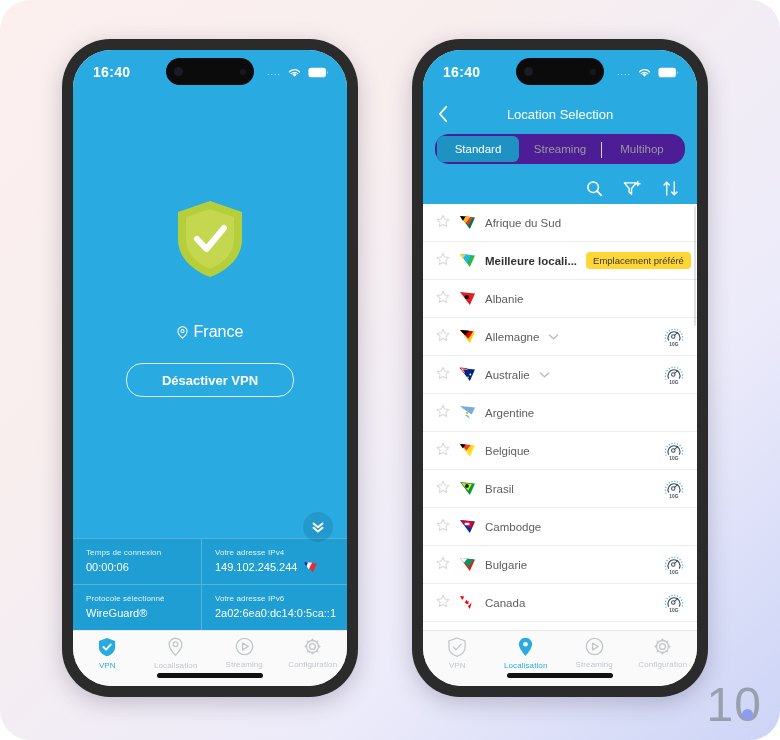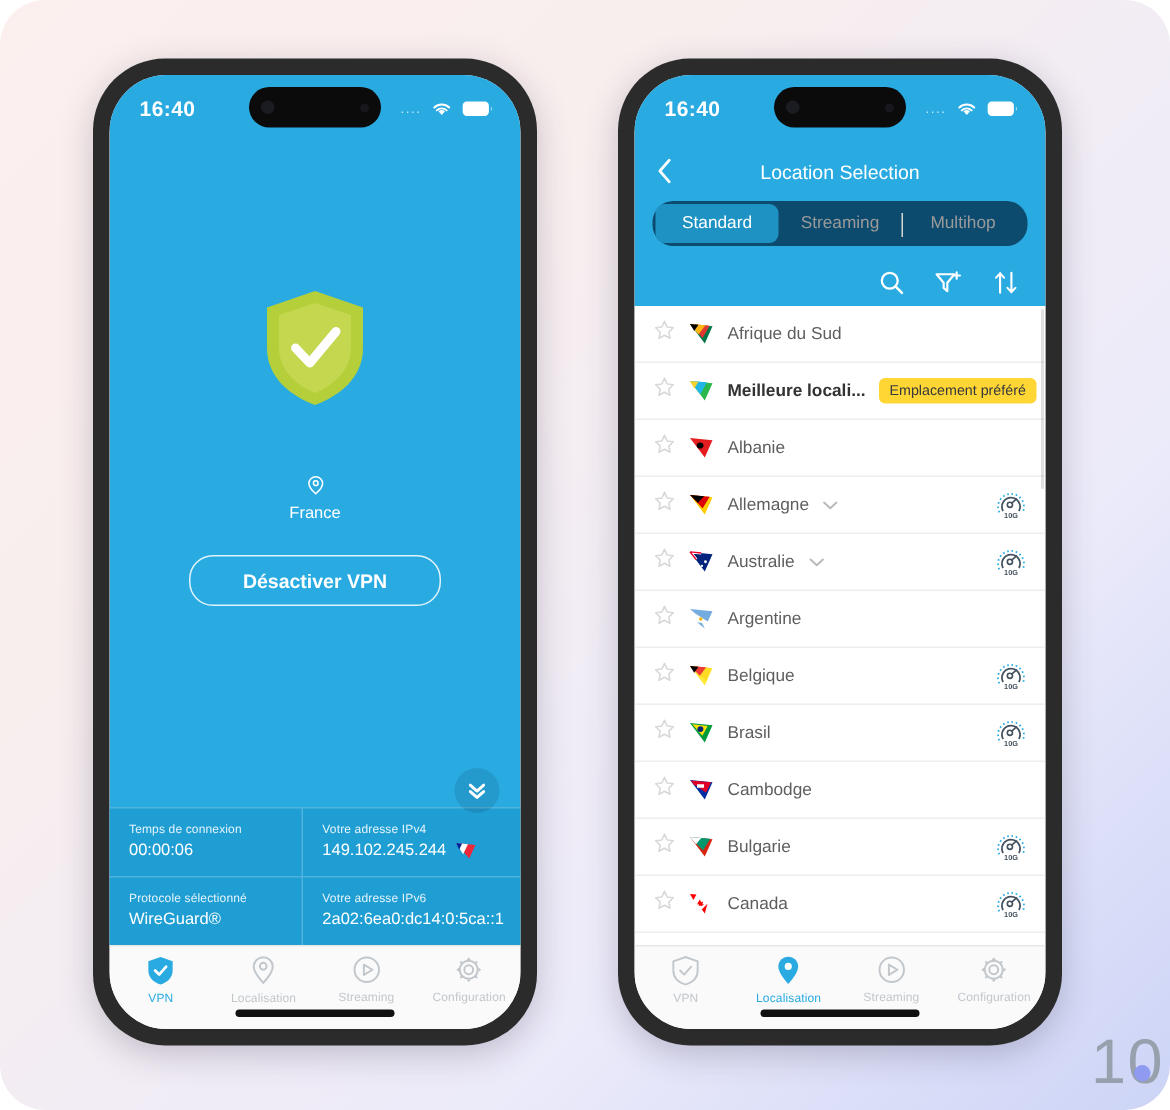--- a/index.html
+++ b/index.html
@@ -13,22 +13,22 @@
   
   #canvas {
     position: relative;
     width: 780px; height: 740px;
     border-radius: 30px;
     overflow: hidden;
     background: linear-gradient(135deg, #fbf0ee 0%, #f8eeee 32%, #ecebfa 70%, #ccd4f6 100%);
   }
   .watermark {
     position: absolute;
-    right: 4px; bottom: 8px;
-    font-size: 42px;
+    right: 18px; bottom: 8px;
+    font-size: 48px;
     font-weight: 500;
     color: #98a0ad;
     letter-spacing: 1px;
     user-select: none;
   }
   .watermark .wm-dot {
     display: inline-block;
     width: 11px; height: 11px;
     border-radius: 50%;
     background: #8e9bf0;
@@ -102,23 +102,22 @@
     flex: 1 1 auto;
     display: flex;
     flex-direction: column;
     align-items: center;
     justify-content: center;
     padding-bottom: 36px;
   }
   .shield-wrap { margin-bottom: 40px; }
   .loc-line {
     display: flex; align-items: center; gap: 6px;
-    color: #ffffff; font-size: 11px;
+    color: #ffffff; font-size: 16px;
     margin-bottom: 22px;
-    flex-direction: column;
   }
   .btn-disconnect {
     width: 168px; height: 34px;
     border: 1px solid rgba(255,255,255,.85);
     border-radius: 16px;
     background: transparent;
     color: #fff;
     font-size: 13px;
     font-family: "Liberation Sans", sans-serif;
     cursor: pointer;
@@ -191,21 +190,21 @@
     display: flex; align-items: center;
     position: relative;
   }
   .back-btn { position: absolute; left: 2px; cursor: pointer; display:flex; }
   .loc-title {
     flex: 1; text-align: center;
     color: #fff; font-size: 13px;
   }
   .segmented {
     height: 30px;
-    background: #0c4a6e;
+    background: #4c1d95;
     border-radius: 14px;
     display: flex;
     padding: 2px;
     margin-bottom: 8px;
     justify-content: flex-end;
   }
   .seg {
     flex: 1;
     border-radius: 6px;
     display: flex; align-items: center; justify-content: center;

